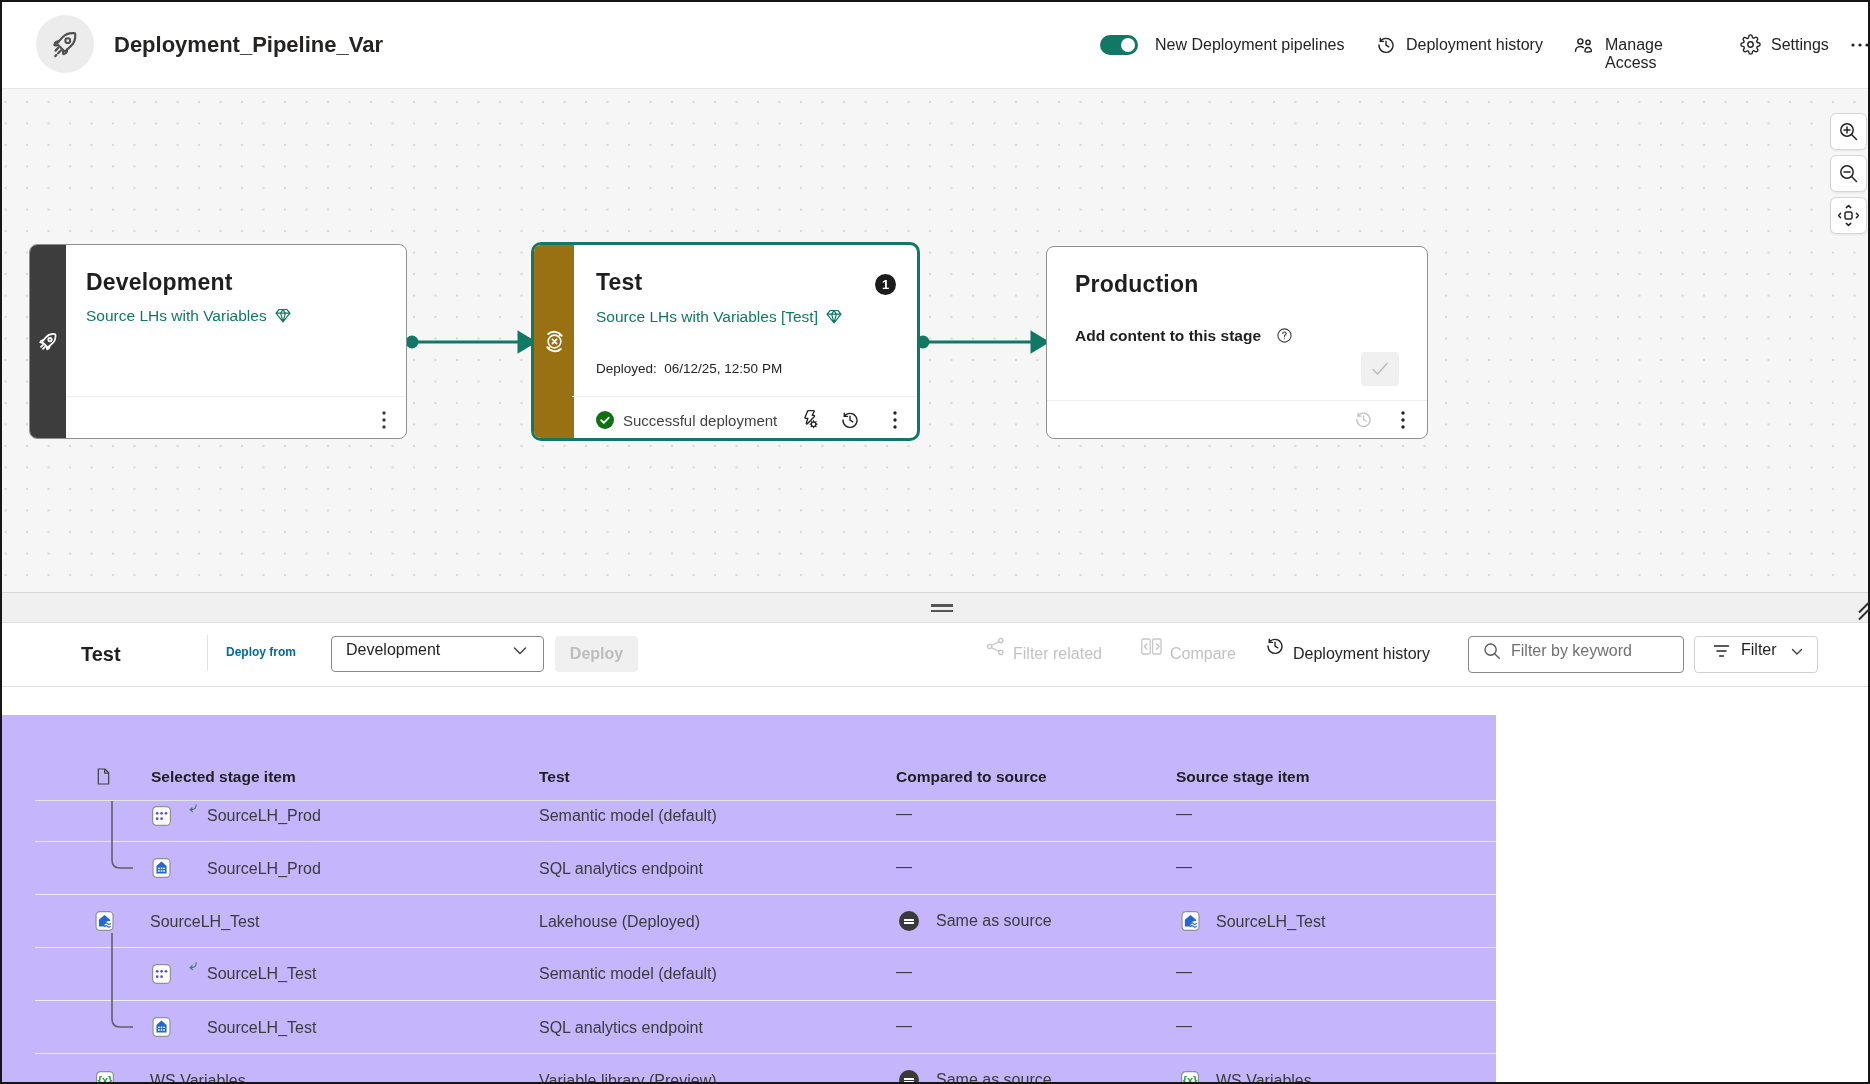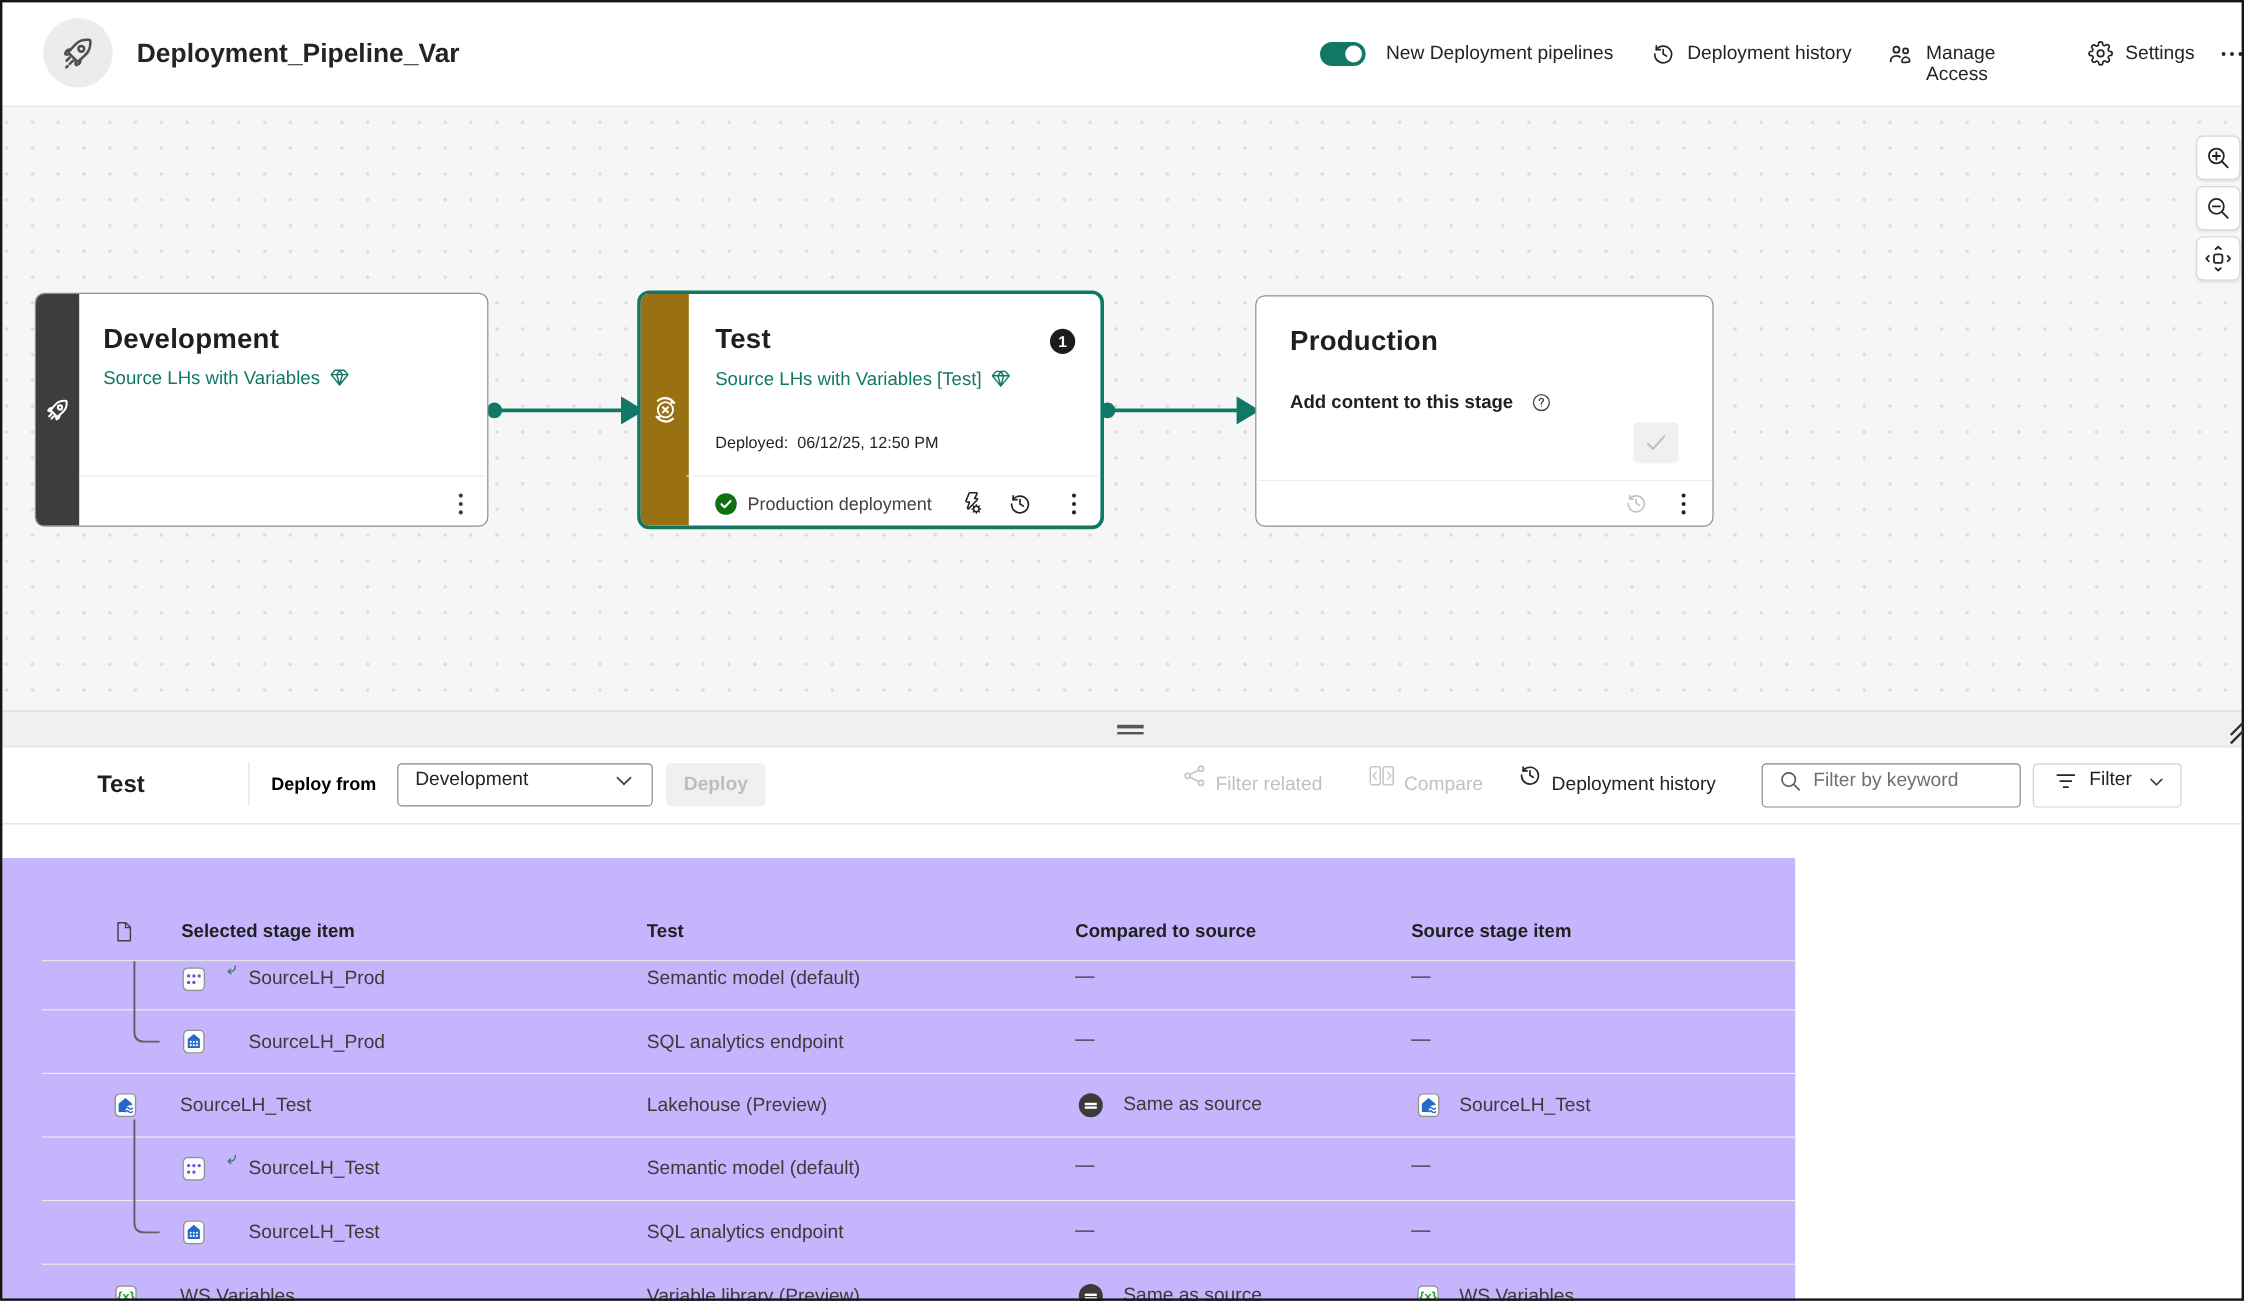--- a/index.html
+++ b/index.html
@@ -123,21 +123,21 @@
       <svg style="vertical-align:-2px;margin-left:4px" width="16" height="15" viewBox="0 0 16 15" fill="none" stroke="#117865" stroke-width="1.2" stroke-linejoin="round">
             <path d="M4.2 1.5 L11.8 1.5 L15 5.2 L8 13.8 L1 5.2 Z M1 5.2 L15 5.2 M5.6 5.2 L8 13.6 L10.4 5.2 L8 1.6 Z"></path>
           </svg>
     </div>
     <div class="abs" style="left:62px;top:116px;font-size:13.5px;color:#242424">Deployed:&nbsp; 06/12/25, 12:50 PM</div>
     <div class="carddiv" style="left:38px;right:0;top:151px"></div>
     <div class="abs" style="left:62px;top:166px;width:18px;height:18px;border-radius:50%;background:#0e700e"></div>
     <svg class="abs" style="left:62px;top:166px" width="18" height="18" viewBox="0 0 18 18" fill="none" stroke="#fff" stroke-width="1.8" stroke-linecap="round" stroke-linejoin="round">
           <path d="M5.2 9.2 L7.8 11.8 L12.8 6.6"></path>
         </svg>
-    <div class="abs" style="left:89px;top:167px;font-size:15px;color:#424242">Production deployment</div>
+    <div class="abs" style="left:89px;top:167px;font-size:15px;color:#424242">Successful deployment</div>
     <svg class="abs" style="left:265px;top:164px" width="21" height="21" viewBox="0 0 21 21" fill="none" stroke="#242424" stroke-width="1.35" stroke-linejoin="round">
       <path d="M9.3 1.6 L14.6 1.6 C15.1 1.6 15.4 2.1 15.2 2.5 L13.2 6.4 L14.9 6.4 C15.5 6.4 15.8 7.1 15.4 7.5 L8.4 14.8 C7.9 15.3 7.1 14.8 7.3 14.2 L8.9 9.3 L6.7 9.3 C6.2 9.3 5.9 8.8 6 8.4 L8.6 2 C8.7 1.8 9 1.6 9.3 1.6 Z"></path>
       <g stroke-width="1.2">
             <circle cx="14.6" cy="15.2" r="2.3"></circle>
             <path d="M14.6 11.7 L14.6 12.9 M14.6 17.5 L14.6 18.7 M18.1 15.2 L16.9 15.2 M12.3 15.2 L11.1 15.2 M17.1 12.7 L16.2 13.6 M12.1 17.7 L13 16.8 M17.1 17.7 L16.2 16.8 M12.1 12.7 L13 13.6" stroke-linecap="round"></path>
           </g>
     </svg>
     <svg class="abs" style="left:306px;top:165px" width="20" height="20" viewBox="0 0 20 20" fill="none" stroke="#242424" stroke-width="1.4" stroke-linecap="round">
       <path d="M4.3 3.2 L4.3 6.4 L7.5 6.4"></path>
       <path d="M4.3 6.3 A 7 7 0 1 1 3 10"></path>
@@ -201,21 +201,21 @@
   <div class="abs" style="left:929px;top:11px;width:22px;height:2.5px;background:#555"></div>
   <div class="abs" style="left:929px;top:16.5px;width:22px;height:2.5px;background:#555"></div>
 </div>
 <svg class="abs" style="left:1856px;top:600px;z-index:100" width="14" height="22" viewBox="0 0 14 22" fill="none" stroke="#2f2f2f" stroke-width="2">
       <path d="M3 12.5 L13 2.5 M3 19.5 L13 9.5"></path>
     </svg>
 
 <div class="abs" style="left:2px;top:623px;width:1866px;height:64px;background:#fff;border-bottom:1px solid #e0e0e0">
   <div class="abs" style="left:79px;top:20px;font-size:20px;font-weight:700;color:#1f1f1f">Test</div>
   <div class="abs" style="left:205px;top:12px;width:1px;height:36px;background:#e1e1e1"></div>
-  <div class="abs" style="left:224px;top:22px;font-size:15px;font-weight:700;color:#000000">Deploy from</div>
+  <div class="abs" style="left:224px;top:22px;font-size:12px;font-weight:700;color:#0369a1">Deploy from</div>
   <div class="abs" style="left:329px;top:13px;width:213px;height:36px;border:1px solid #8a8886;border-radius:4px;background:#fff">
     <div class="abs" style="left:14px;top:4px;font-size:16px">Development</div>
     <svg class="abs" style="right:16px;top:9px" width="14" height="10" viewBox="0 0 14 10" fill="none" stroke="#424242" stroke-width="1.5" stroke-linecap="round">
           <path d="M1.5 2 L7 7.5 L12.5 2"></path>
         </svg>
   </div>
   <div class="abs" style="left:553px;top:13px;width:83px;height:36px;background:#f0f0f0;border-radius:4px;text-align:center;line-height:36px;font-size:16px;font-weight:700;color:#bdbdbd">Deploy</div>
 
   <svg class="abs" style="left:984px;top:14px" width="19" height="19" viewBox="0 0 19 19" fill="none" stroke="#c7c7c7" stroke-width="1.4">
         <circle cx="3.6" cy="9.5" r="2.1"></circle>
@@ -314,21 +314,21 @@
 
   <svg class="abs icbox" style="left:93px;top:196px" viewBox="0 0 19 21">
         <rect x="0.6" y="0.6" width="17.8" height="19.8" rx="4" fill="#fcfcfc" stroke="#919191" stroke-width="1.2"></rect>
         <path d="M3.6 9.2 L9.5 4.2 L15.4 9.2 L15.4 10.6 C11.5 9.8 9.6 12 9.4 16.4 L3.6 16.4 Z" fill="#2368cc"></path>
         <g fill="none" stroke="#2368cc" stroke-width="1.3" stroke-linecap="round">
           <path d="M9.6 13.2 q1.5 -1.6 3 0 q1.5 1.6 3 0"></path>
           <path d="M9.6 16.2 q1.5 -1.6 3 0 q1.5 1.6 3 0"></path>
         </g>
       </svg>
   <div class="cell" style="left:148px;top:198px">SourceLH_Test</div>
-  <div class="cell" style="left:537px;top:198px">Lakehouse (Preview)</div>
+  <div class="cell" style="left:537px;top:198px">Lakehouse (Deployed)</div>
   <div class="abs" style="left:897px;top:196px;width:20px;height:20px;border-radius:50%;background:#3b3a39"></div>
   <div class="abs" style="left:902px;top:203.5px;width:10px;height:2px;background:#fff"></div>
   <div class="abs" style="left:902px;top:207px;width:10px;height:2px;background:#fff"></div>
   <div class="cell" style="left:934px;top:197px">Same as source</div>
   <svg class="abs icbox" style="left:1179px;top:196px" viewBox="0 0 19 21">
         <rect x="0.6" y="0.6" width="17.8" height="19.8" rx="4" fill="#fcfcfc" stroke="#919191" stroke-width="1.2"></rect>
         <path d="M3.6 9.2 L9.5 4.2 L15.4 9.2 L15.4 10.6 C11.5 9.8 9.6 12 9.4 16.4 L3.6 16.4 Z" fill="#2368cc"></path>
         <g fill="none" stroke="#2368cc" stroke-width="1.3" stroke-linecap="round">
           <path d="M9.6 13.2 q1.5 -1.6 3 0 q1.5 1.6 3 0"></path>
           <path d="M9.6 16.2 q1.5 -1.6 3 0 q1.5 1.6 3 0"></path>

